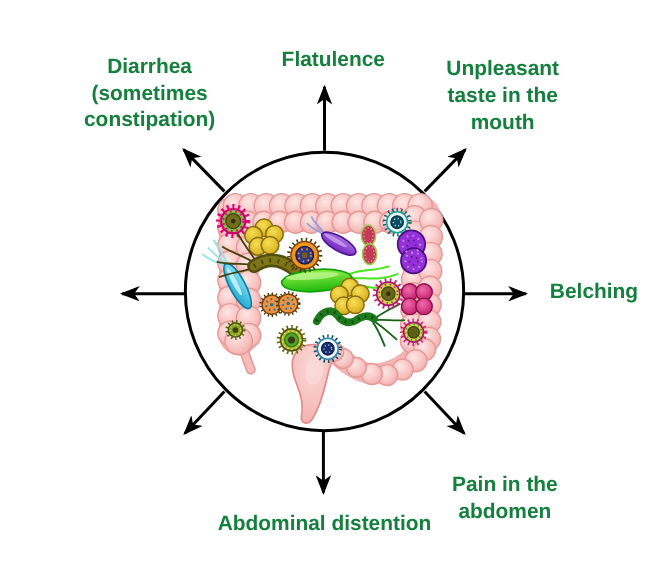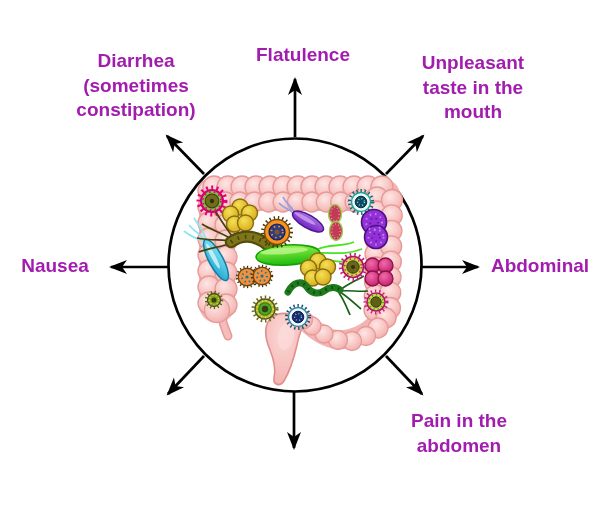--- a/index.html
+++ b/index.html
@@ -1,20 +1,20 @@
 <!DOCTYPE html>
 <html><head>
 <meta charset="utf-8">
 <style>
   html,body{margin:0;padding:0;background:#fff;}
   #stage{position:relative;width:600px;height:522px;background:#fff;overflow:hidden;
          font-family:"Liberation Sans",sans-serif;}
   #art{position:absolute;left:0;top:0;}
   .sym{position:absolute;transform:translate(-50%,-50%);
-       font-weight:bold;font-size:19px;line-height:1.3;color:#a21caf;
+       font-weight:bold;font-size:19px;line-height:1.3;color:#15803d;
        text-align:center;white-space:pre-line;}
   .spike{fill:none;}
 </style>
 </head>
 <body>
 
 <div id="stage">
 
   <svg id="art" width="600" height="522" viewBox="0 0 600 522">
     <defs>
@@ -314,23 +314,23 @@
       <g>
         <circle class="spike" cx="376" cy="302" r="11" stroke="#cc1f7a" stroke-width="3" stroke-dasharray="1.4 2.8"></circle>
         <circle cx="376" cy="302" r="9" fill="#cdd64a" stroke="#ad1368" stroke-width="1.5"></circle>
         <circle class="spike" cx="376" cy="302" r="7.2" stroke="#2f9e23" stroke-width="1.5" stroke-dasharray="1.2 3"></circle>
         <circle cx="376" cy="302" r="5.2" fill="#5f6018" stroke="#3a390d" stroke-width="1"></circle>
       </g>
     </g>
   </svg>
 
   <div class="sym" style="left:303px;top:55px;">Flatulence</div>
-  <div class="sym" style="left:473px;top:88px;">Unpleasant
+  <div class="sym" style="left:457px;top:88px;">Unpleasant
 taste in the
 mouth</div>
-  <div class="sym" style="left:540px;top:266px;">Abdominal</div>
-  <div class="sym" style="left:459px;top:434px;">Pain in the
+  <div class="sym" style="left:540px;top:266px;">Belching</div>
+  <div class="sym" style="left:459px;top:454px;">Pain in the
 abdomen</div>
-  <div class="sym" style="left:55px;top:266px;">Nausea</div>
+  <div class="sym" style="left:295px;top:477px;">Abdominal distention</div>
   <div class="sym" style="left:136px;top:86px;">Diarrhea
 (sometimes
 constipation)</div>
 </div>
 
 </body></html>

